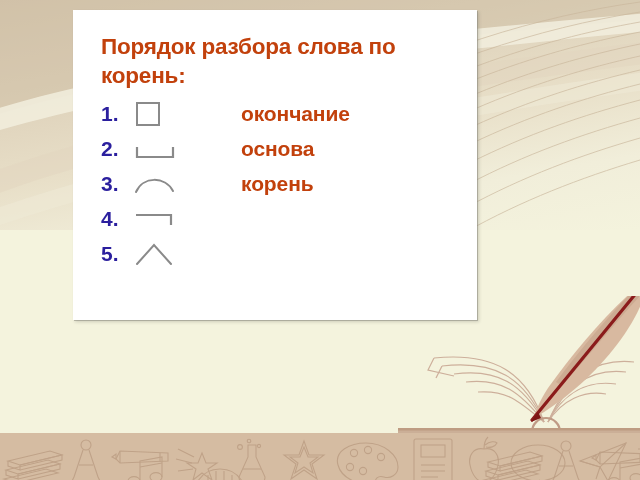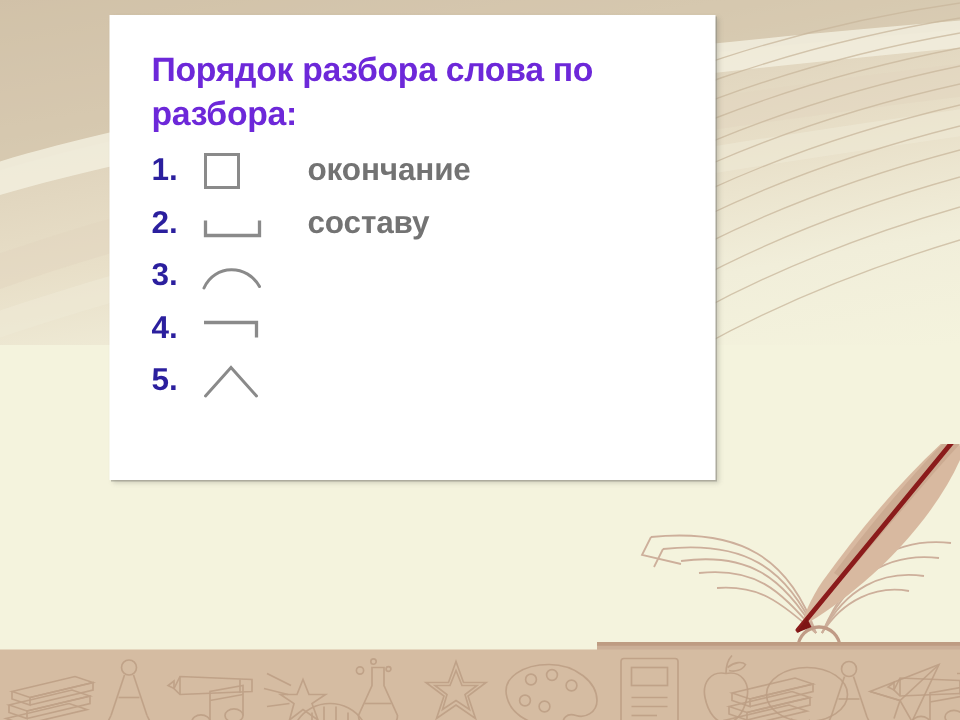--- a/index.html
+++ b/index.html
@@ -92,21 +92,21 @@
 
   .card-inner {
     position: absolute;
     left: 28px;
     top: 22px;
     right: 14px;
   }
 
   
   .title {
-    color: #6d28d9;
+    color: #c2410c;
     font-size: 22.5px;
     font-weight: bold;
     line-height: 29px;
     letter-spacing: -0.2px;
     width: 300px;
     margin: 0 0 6px 0;
   }
 
   
   .list {
@@ -128,25 +128,26 @@
     line-height: 1;
   }
   .sym {
     width: 72px;
     flex: 0 0 72px;
     height: 32px;
     position: relative;
   }
   .sym svg { display: block; }
   .word {
-    color: #737373;
+    color: #c2410c;
     font-size: 21px;
     font-weight: bold;
     line-height: 1;
     letter-spacing: -0.1px;
+    margin-left: 36px;
   }
 </style>
 </head>
 <body>
 
 <div id="slide">
 
   <div class="bg-layer">
 
     <div class="bg-top-band"></div>
@@ -321,21 +322,21 @@
         <use href="#doodles" x="480" y="1"></use>
       </svg>
     </div>
   </div>
 
   <div id="card">
     <div class="card-inner">
 
       <div class="title">
         <div>Порядок разбора слова по</div>
-        <div>разбора:</div>
+        <div>корень:</div>
       </div>
 
       <ol class="list">
 
         <li class="row">
           <span class="num">1.</span>
           <span class="sym">
             <svg width="72" height="32" viewBox="0 0 72 32">
               <rect x="4" y="5" width="22" height="22" fill="none" stroke="#8A8A8A" stroke-width="2"></rect>
             </svg>
@@ -343,30 +344,31 @@
           <span class="word">окончание</span>
         </li>
 
         <li class="row">
           <span class="num">2.</span>
           <span class="sym">
             <svg width="72" height="32" viewBox="0 0 72 32">
               <path d="M 4 14 L 4 24 L 40 24 L 40 14" fill="none" stroke="#8A8A8A" stroke-width="2.2" stroke-linecap="butt"></path>
             </svg>
           </span>
-          <span class="word">составу</span>
+          <span class="word">основа</span>
         </li>
 
         <li class="row">
           <span class="num">3.</span>
           <span class="sym">
             <svg width="72" height="32" viewBox="0 0 72 32">
               <path d="M 3 24 C 10 8, 32 8, 40 23" fill="none" stroke="#8A8A8A" stroke-width="2" stroke-linecap="round"></path>
             </svg>
           </span>
+          <span class="word">корень</span>
         </li>
 
         <li class="row">
           <span class="num">4.</span>
           <span class="sym">
             <svg width="72" height="32" viewBox="0 0 72 32">
               <path d="M 3 12 L 38 12 L 38 22" fill="none" stroke="#8A8A8A" stroke-width="2.2" stroke-linecap="butt"></path>
             </svg>
           </span>
         </li>

